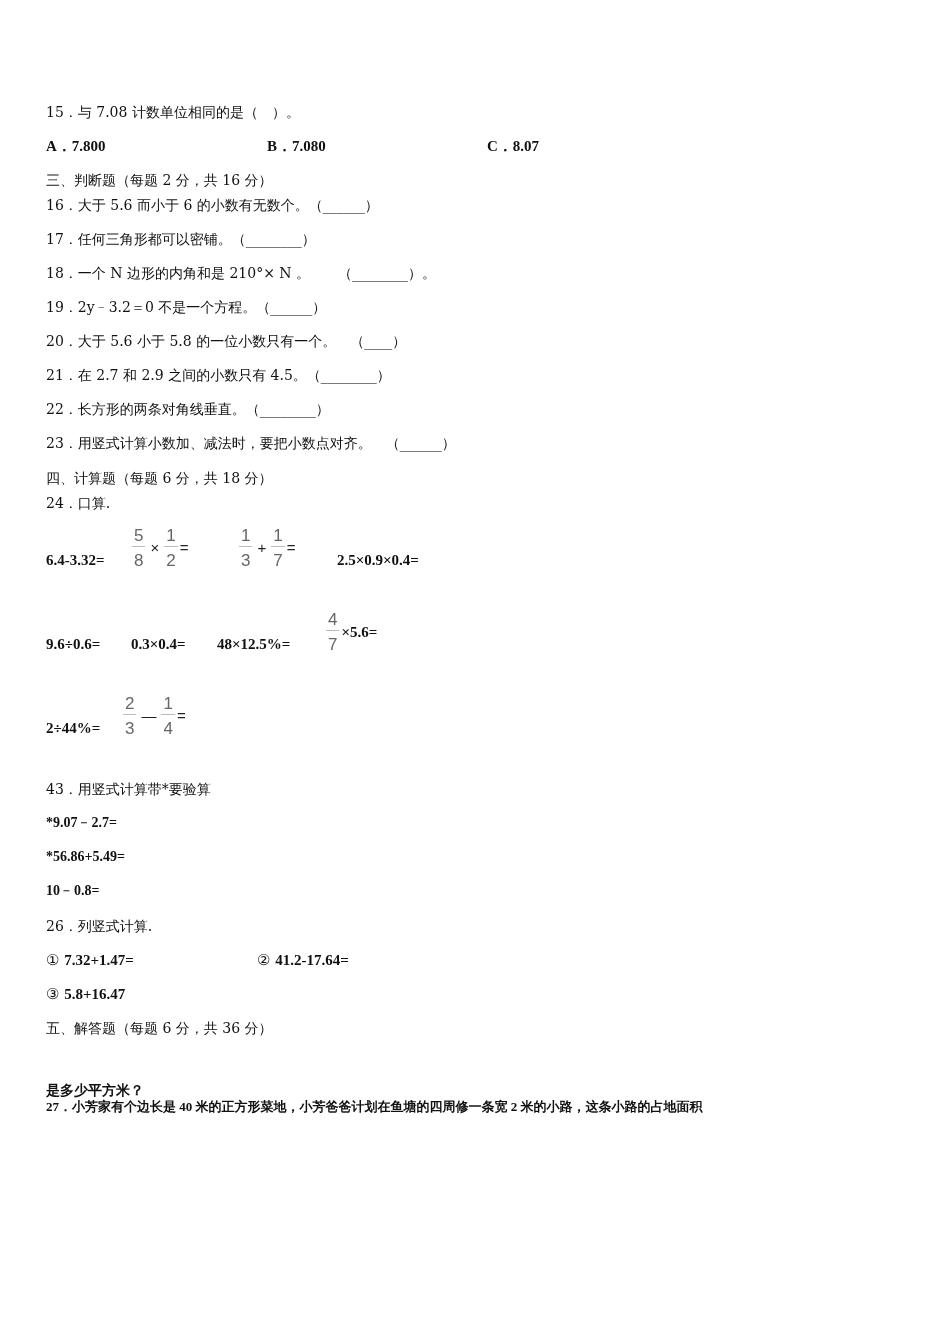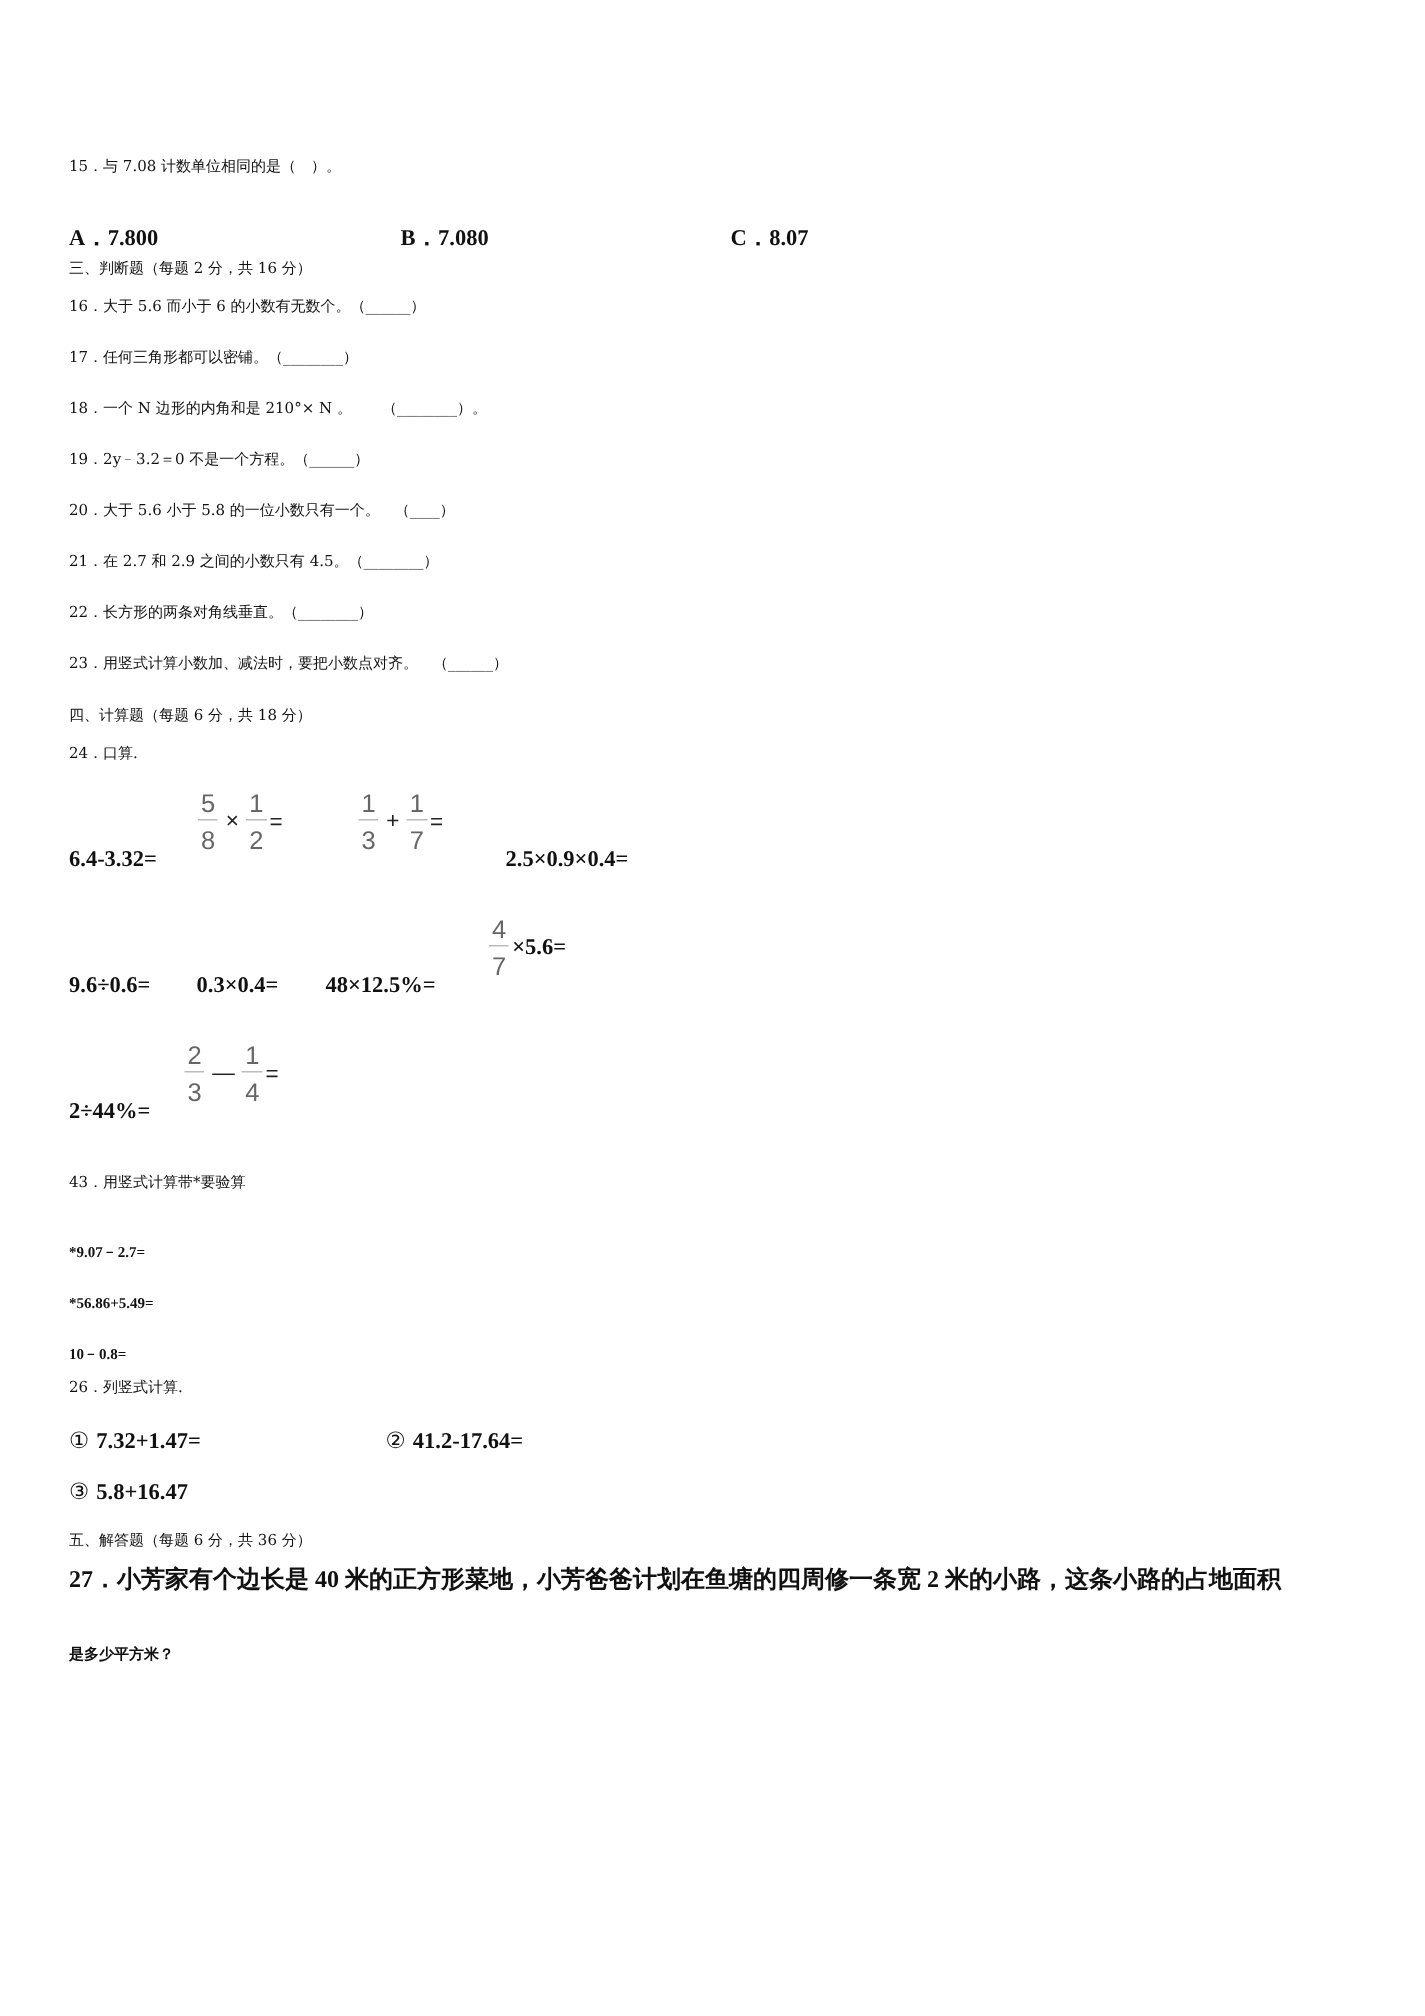--- a/index.html
+++ b/index.html
@@ -1,19 +1,19 @@
 <!DOCTYPE html>
 <html><head>
 <meta charset="utf-8">
 <style>
   html, body { margin: 0; padding: 0; background: #ffffff; }
   body { width: 950px; height: 1344px; position: relative; overflow: hidden;
          font-family: "DejaVu Serif", "Liberation Serif", serif; color: #111; }
-  .line { position: absolute; left: 46px; font-size: 10px; white-space: nowrap; line-height: 20px; }
-  .b { font-weight: bold; font-family: "Liberation Serif", serif; margin-top: 13px; }
+  .line { position: absolute; left: 46px; font-size: 14px; white-space: nowrap; line-height: 20px; }
+  .b { font-weight: bold; font-family: "Liberation Serif", serif; }
   .opt { position: absolute; font-size: 15px; line-height: 20px; white-space: nowrap; }
   .frac { display: inline-flex; flex-direction: column; align-items: center; vertical-align: middle;
           font-family: "Liberation Sans", sans-serif; color: #666; font-size: 17px; line-height: 20px; margin: 0 2px; }
   .frac .num { padding: 0 2px; border-bottom: 1px solid #bbb; }
   .frac .den { padding-top: 4px; }
   .calc { position: absolute; font-size: 15px; white-space: nowrap; }
   .op { font-family: "Liberation Sans", sans-serif; font-size: 15px; color: #222; margin: 0 3px; }
   .eqn { font-family: "Liberation Sans", sans-serif; color: #222; }
 </style>
 </head>
@@ -92,14 +92,14 @@
 <div class="opt" style="left:257px; top:950px">
   <span>②</span>
   <span class="b">41.2-17.64=</span>
 </div>
 <div class="opt" style="left:46px; top:984px">
   <span>③</span>
   <span class="b">5.8+16.47</span>
 </div>
 
 <div class="line" style="top:1018px">五、解答题（每题 6 分，共 36 分）</div>
-<div class="line b" style="top:1031px; font-size:16px">27．小芳家有个边长是 40 米的正方形菜地，小芳爸爸计划在鱼塘的四周修一条宽 2 米的小路，这条小路的占地面积</div>
+<div class="line b" style="top:1097px; font-size:13px">27．小芳家有个边长是 40 米的正方形菜地，小芳爸爸计划在鱼塘的四周修一条宽 2 米的小路，这条小路的占地面积</div>
 <div class="line b" style="top:1081px">是多少平方米？</div>
 
 </body></html>

